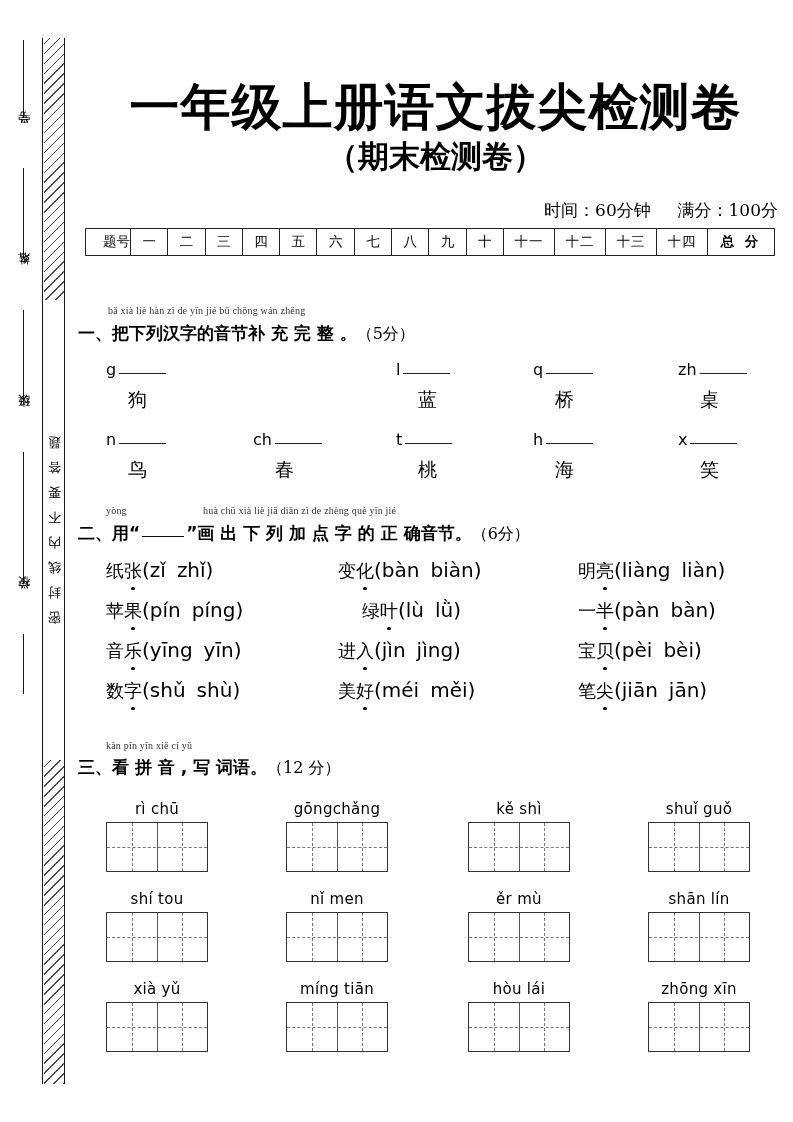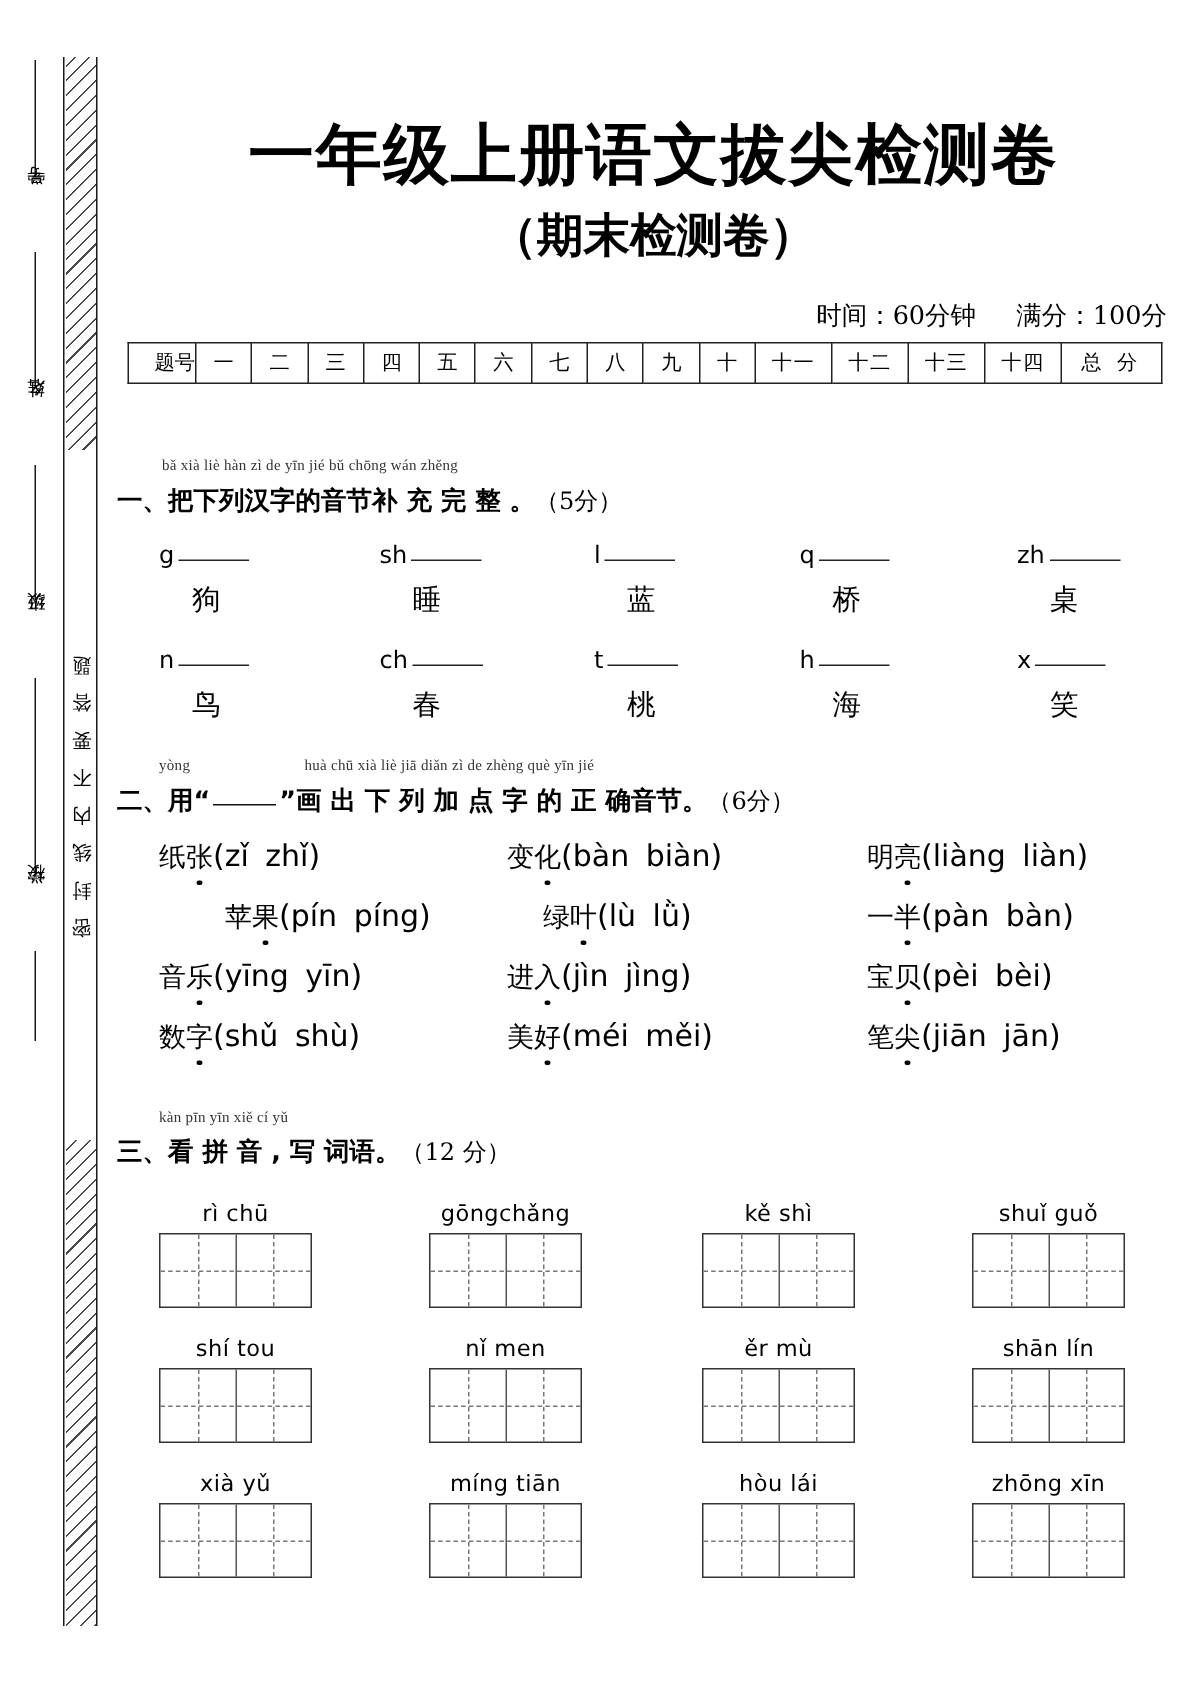--- a/index.html
+++ b/index.html
@@ -104,21 +104,21 @@
     width: 715px;
     height: 1122px;
   }
 
   
   .title-main {
     position: absolute;
     left: 0; top: 74px;
     width: 715px;
     text-align: center;
-    font-size: 44px;
+    font-size: 50px;
     font-weight: 700;
     letter-spacing: 1px;
     white-space: nowrap;
     font-family: "DejaVu Serif", serif;
   }
   .title-sub {
     position: absolute;
     left: 0; top: 136px;
     width: 715px;
     text-align: center;
@@ -151,21 +151,21 @@
     border: 1px solid #222;
     height: 26px;
     text-align: center;
     vertical-align: middle;
     font-size: 13.5px;
     font-family: "DejaVu Serif", serif;
     padding: 0;
     white-space: nowrap;
   }
   .score-table td.head-cell { width: 44px; text-align: right; }
-  .score-table td.total-cell { width: 66px; letter-spacing: 3px; }
+  .score-table td.total-cell { width: 66px; letter-spacing: 3px; font-weight: bold; }
   .score-table td.n2 { width: 50px; letter-spacing: 1px; }
 
   
   .q-head {
     position: absolute;
     left: 0;
     width: 715px;
   }
   .q-pinyin {
     position: absolute;
@@ -386,24 +386,20 @@
     <div class="q-pinyin" style="left:30px; top:305px;">bǎ xià liè hàn zì  de yīn jié bǔ chōng wán zhěng</div>
     <div class="q-title" style="left:0px; top:322px;">
       <span>一、把下列汉字的音节补 充  完  整 。</span><span class="pts">（5分）</span>
     </div>
   </div>
   <div class="q1-row" id="q1-row-0" style="top:362px;">
       <div class="q1-item" style="left: 28px;">
         <div class="q1-line"><span>g</span><span class="ul"></span></div>
         <div class="q1-han">狗</div>
       </div>
-      <div class="q1-item" style="left: 175px;">
-        <div class="q1-line"><span>sh</span><span class="ul"></span></div>
-        <div class="q1-han">睡</div>
-      </div>
       <div class="q1-item" style="left: 318px;">
         <div class="q1-line"><span>l</span><span class="ul"></span></div>
         <div class="q1-han">蓝</div>
       </div>
       <div class="q1-item" style="left: 455px;">
         <div class="q1-line"><span>q</span><span class="ul"></span></div>
         <div class="q1-han">桥</div>
       </div>
       <div class="q1-item" style="left: 600px;">
         <div class="q1-line"><span>zh</span><span class="ul"></span></div>
@@ -437,21 +433,21 @@
     <div class="q-pinyin" style="left:28px; top:505px;">yòng</div>
     <div class="q-pinyin" style="left:125px; top:505px;">huà chū xià liè  jiā diǎn zì  de zhèng què yīn jié</div>
     <div class="q-title" style="left:0px; top:522px;">
       <span>二、用“</span><span class="blankline"></span><span>”画 出 下 列 加 点 字 的 正  确音节。</span><span class="pts">（6分）</span>
     </div>
   </div>
   <div class="q2-grid" id="q2-grid" style="top:0;">
       <div class="q2-cell" style="left: 28px; top: 558px;"><span class="word"><span>纸</span><span class="dotted">张</span></span><span class="py">(<span>zǐ</span><span class="sp"></span><span>zhǐ</span>)</span></div>
       <div class="q2-cell" style="left: 260px; top: 558px;"><span class="word"><span>变</span><span class="dotted">化</span></span><span class="py">(<span>bàn</span><span class="sp"></span><span>biàn</span>)</span></div>
       <div class="q2-cell" style="left: 500px; top: 558px;"><span class="word"><span>明</span><span class="dotted">亮</span></span><span class="py">(<span>liàng</span><span class="sp"></span><span>liàn</span>)</span></div>
-      <div class="q2-cell" style="left: 28px; top: 598px; margin-left: 44px;"><span class="word"><span>苹</span><span class="dotted">果</span></span><span class="py">(<span>pín</span><span class="sp"></span><span>píng</span>)</span></div>
+      <div class="q2-cell" style="left: 28px; top: 598px;"><span class="word"><span>苹</span><span class="dotted">果</span></span><span class="py">(<span>pín</span><span class="sp"></span><span>píng</span>)</span></div>
       <div class="q2-cell" style="left: 260px; top: 598px; margin-left: 24px;"><span class="word"><span>绿</span><span class="dotted">叶</span></span><span class="py">(<span>lù</span><span class="sp"></span><span>lǜ</span>)</span></div>
       <div class="q2-cell" style="left: 500px; top: 598px;"><span class="word"><span>一</span><span class="dotted">半</span></span><span class="py">(<span>pàn</span><span class="sp"></span><span>bàn</span>)</span></div>
       <div class="q2-cell" style="left: 28px; top: 638px;"><span class="word"><span>音</span><span class="dotted">乐</span></span><span class="py">(<span>yīng</span><span class="sp"></span><span>yīn</span>)</span></div>
       <div class="q2-cell" style="left: 260px; top: 638px;"><span class="word"><span>进</span><span class="dotted">入</span></span><span class="py">(<span>jìn</span><span class="sp"></span><span>jìng</span>)</span></div>
       <div class="q2-cell" style="left: 500px; top: 638px;"><span class="word"><span>宝</span><span class="dotted">贝</span></span><span class="py">(<span>pèi</span><span class="sp"></span><span>bèi</span>)</span></div>
       <div class="q2-cell" style="left: 28px; top: 678px;"><span class="word"><span>数</span><span class="dotted">字</span></span><span class="py">(<span>shǔ</span><span class="sp"></span><span>shù</span>)</span></div>
       <div class="q2-cell" style="left: 260px; top: 678px;"><span class="word"><span>美</span><span class="dotted">好</span></span><span class="py">(<span>méi</span><span class="sp"></span><span>měi</span>)</span></div>
       <div class="q2-cell" style="left: 500px; top: 678px;"><span class="word"><span>笔</span><span class="dotted">尖</span></span><span class="py">(<span>jiān</span><span class="sp"></span><span>jān</span>)</span></div>
     </div>
 

